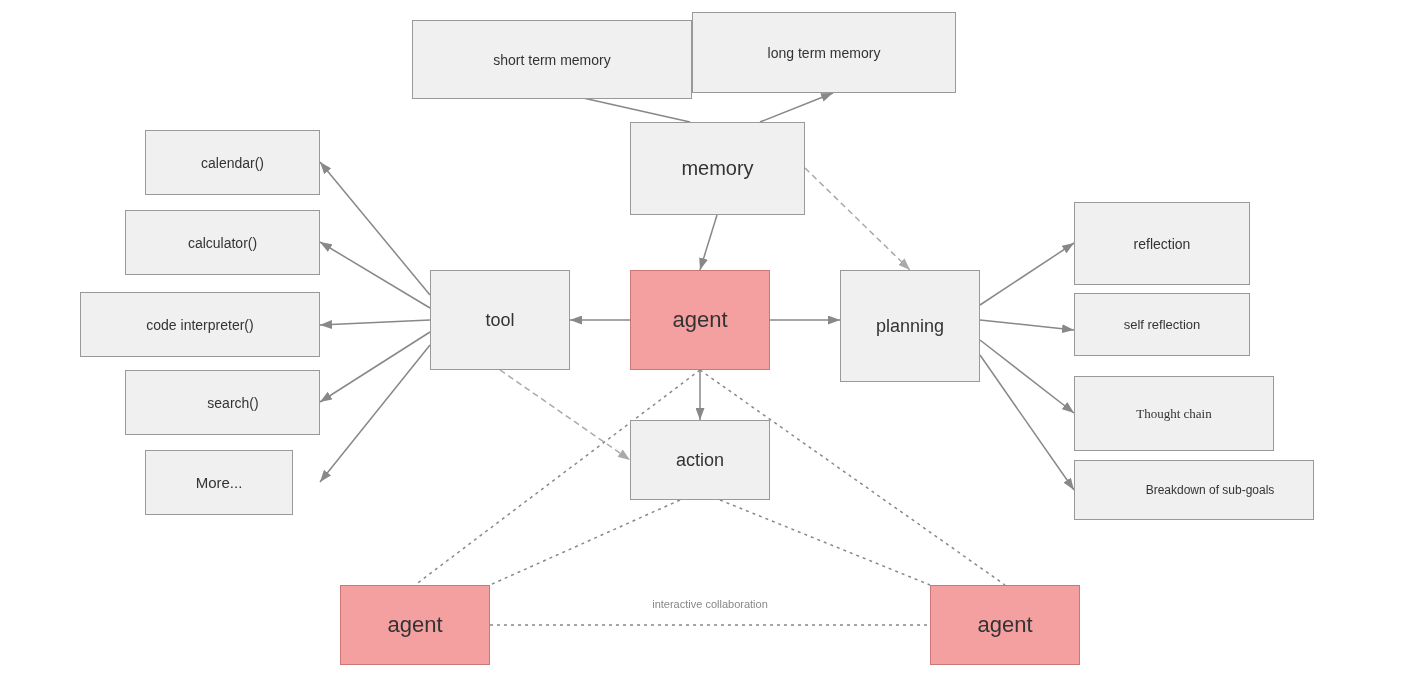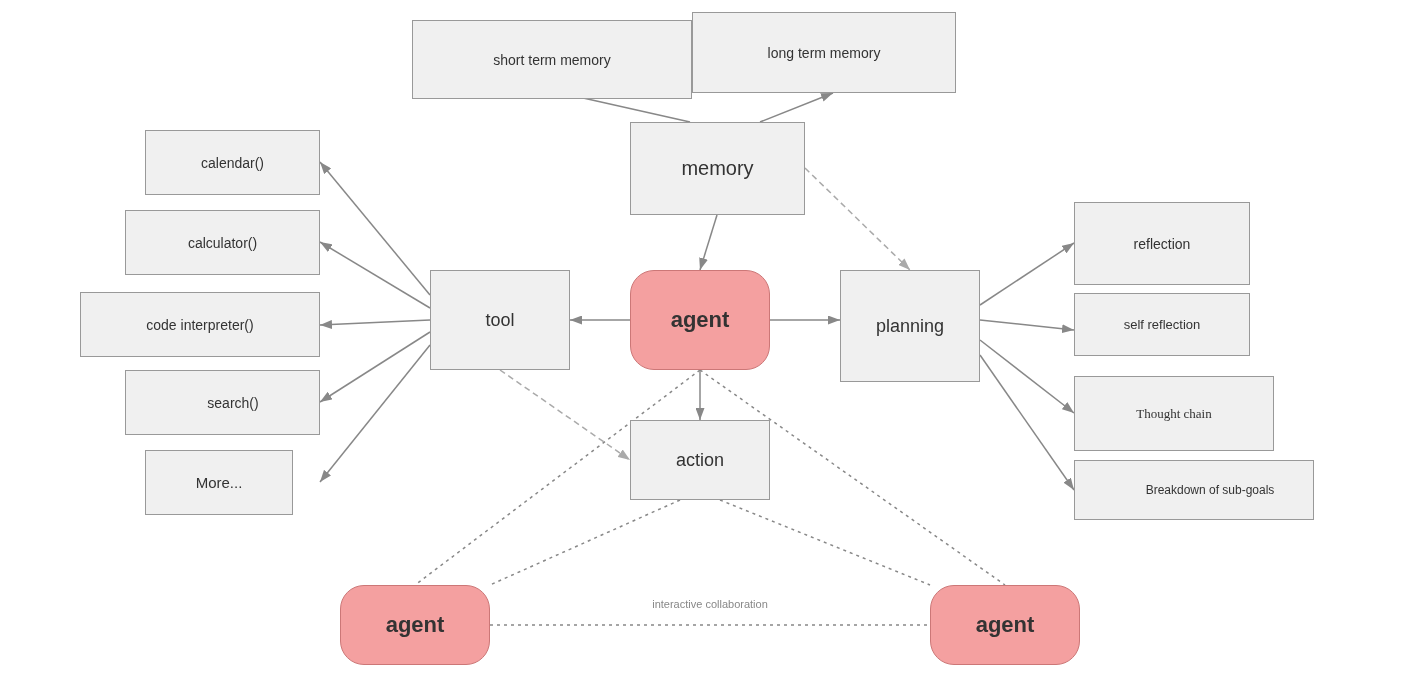--- a/index.html
+++ b/index.html
@@ -27,22 +27,21 @@
       font-size: 14px;
       color: #333;
     }
     .box-pink {
       background: #f4a0a0;
       border: 1.5px solid #cc7777;
       color: #333;
     }
     .box-large {
       font-size: 22px;
-      font-weight: 700;
-      border-radius: 24px;
+      font-weight: 400;
     }
     svg.arrows {
       position: absolute;
       top: 0; left: 0;
       width: 1407px;
       height: 687px;
       pointer-events: none;
     }
   </style>
 </head>

